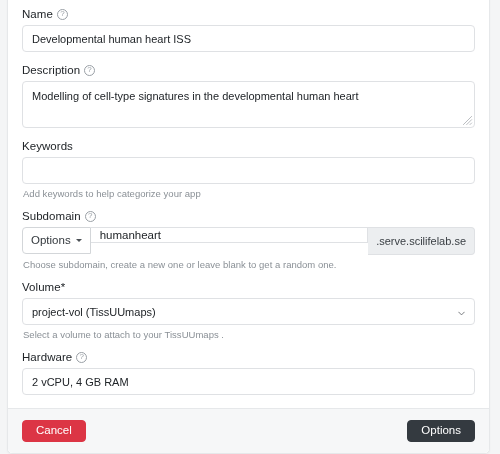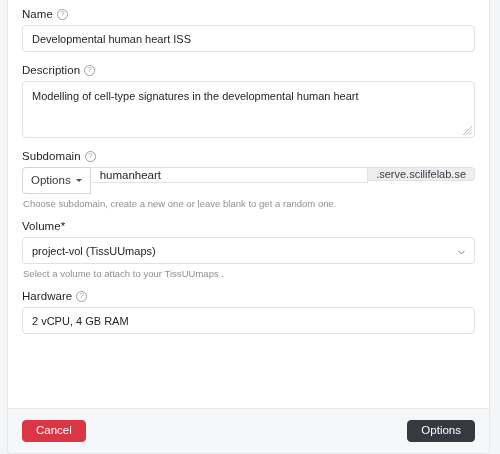--- a/index.html
+++ b/index.html
@@ -94,21 +94,21 @@
     color: #212529;
     background-color: #ffffff;
     border: 1px solid #dfe1e4;
     border-radius: 4px;
     font-family: "Liberation Sans", sans-serif;
     outline: none;
   }
   .control::placeholder { color: #9aa0a6; }
 
   textarea.control {
-    height: 57px;
+    height: 47px;
     resize: none;
     padding-top: 5px;
     overflow: hidden;
   }
 
   .textarea-wrap { position: relative; }
   .resize-grip {
     position: absolute;
     right: 2px;
     bottom: 2px;
@@ -166,21 +166,21 @@
     background: #ffffff;
     border: 1px solid #dfe1e4;
     border-left: none;
     border-radius: 0;
     outline: none;
     font-family: "Liberation Sans", sans-serif;
   }
   .ig-suffix {
     display: inline-flex;
     align-items: center;
-    height: 14px;
+    height: 28px;
     padding: 0 8px;
     font-size: 11px;
     color: #3b4045;
     background: #eceef0;
     border: 1px solid #dfe1e4;
     border-left: none;
     border-radius: 0 4px 4px 0;
     white-space: nowrap;
     text-align: center;
   }
@@ -254,20 +254,25 @@
             </span>
         </div>
         <div class="textarea-wrap">
           <textarea class="control" rows="3" style="">Modelling of cell-type signatures in the developmental human heart</textarea>
           <svg class="resize-grip" viewBox="0 0 10 10">
             <path d="M9 1 L1 9 M9 4 L4 9 M9 7 L7 9" stroke="#b9bcc0" stroke-width="0.9" fill="none"></path>
           </svg>
         </div>
       </div>
 
+      <div class="field tight">
+        <label class="form-label">Keywords</label>
+        <input class="control" type="text" value="" style="">
+        <div class="help-text">Add keywords to help categorize your app</div>
+      </div>
 
       <div class="field tight">
         <div class="label-row">
           <label class="form-label">Subdomain</label>
           <span class="help-icon">
               <span>?</span>
             </span>
         </div>
         <div class="input-group">
           <button class="ig-btn" type="button">

